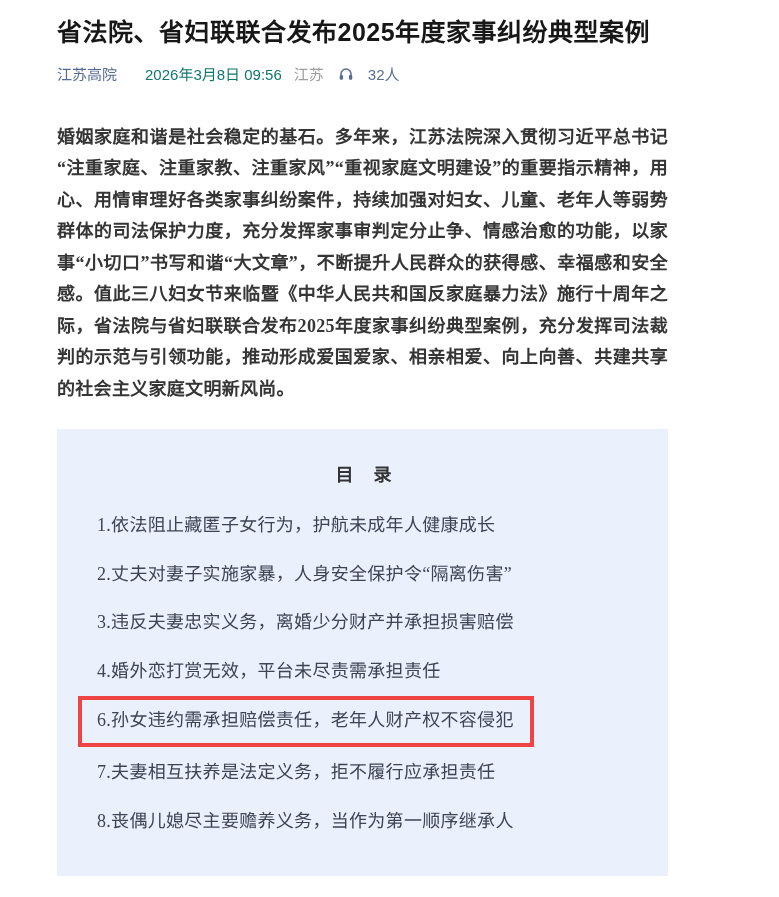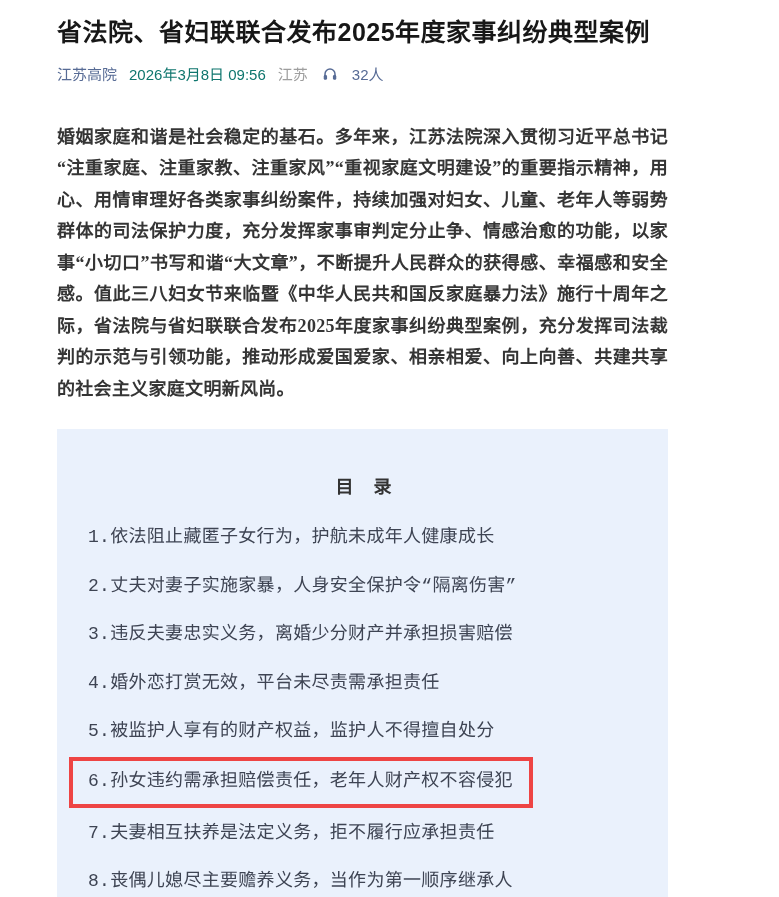--- a/index.html
+++ b/index.html
@@ -29,21 +29,21 @@
   .meta-row {
     margin-top: 15px;
     display: flex;
     align-items: center;
     font-size: 15px;
     line-height: 1.4;
     white-space: nowrap;
   }
   .meta-account {
     color: #576b95;
-    margin-right: 12px;
+    margin-right: 28px;
     cursor: pointer;
     text-align: right;
   }
   .meta-date {
     color: #0f766e;
     margin-right: 12px;
   }
   .meta-location {
     color: #9e9e9e;
     margin-right: 14px;
@@ -70,29 +70,29 @@
     margin-top: 24px;
     background: #eaf1fc;
     padding: 31px 28px 44px 31px;
     box-sizing: border-box;
   }
   .toc-heading {
     text-align: center;
     font-size: 18px;
     font-weight: 700;
     color: #333333;
-    margin: 12px 0 29px 0;
+    margin: 0 0 29px 0;
     letter-spacing: 1px;
   }
   .toc-item {
     font-size: 18px;
     line-height: 1.2;
     color: #3e4453;
-    margin: 0 0 27px 0;
-    font-family: Liberation Mono, monospace;
+    margin: 0 0 27px 9px;
+    font-family: Liberation Serif, serif;
     letter-spacing: 0.3px;
   }
   .toc-item:last-child { margin-bottom: 0; }
   .toc-item.is-highlight {
     margin-bottom: 15px;
   }
   .red-box {
     display: table;
     border: 4px solid #ee4444;
     border-radius: 0;
@@ -130,21 +130,20 @@
     <div class="toc-heading">目　录</div>
 
     <div class="toc-item">1.依法阻止藏匿子女行为，护航未成年人健康成长</div>
 
     <div class="toc-item">2.丈夫对妻子实施家暴，人身安全保护令“隔离伤害”</div>
 
     <div class="toc-item">3.违反夫妻忠实义务，离婚少分财产并承担损害赔偿</div>
 
     <div class="toc-item">4.婚外恋打赏无效，平台未尽责需承担责任</div>
 
-    <div class="toc-item">5.被监护人享有的财产权益，监护人不得擅自处分</div>
 
     <div class="toc-item is-highlight">
       <div class="red-box">
         <span>6.孙女违约需承担赔偿责任，老年人财产权不容侵犯</span>
       </div>
     </div>
 
     <div class="toc-item">7.夫妻相互扶养是法定义务，拒不履行应承担责任</div>
 
     <div class="toc-item">8.丧偶儿媳尽主要赡养义务，当作为第一顺序继承人</div>

